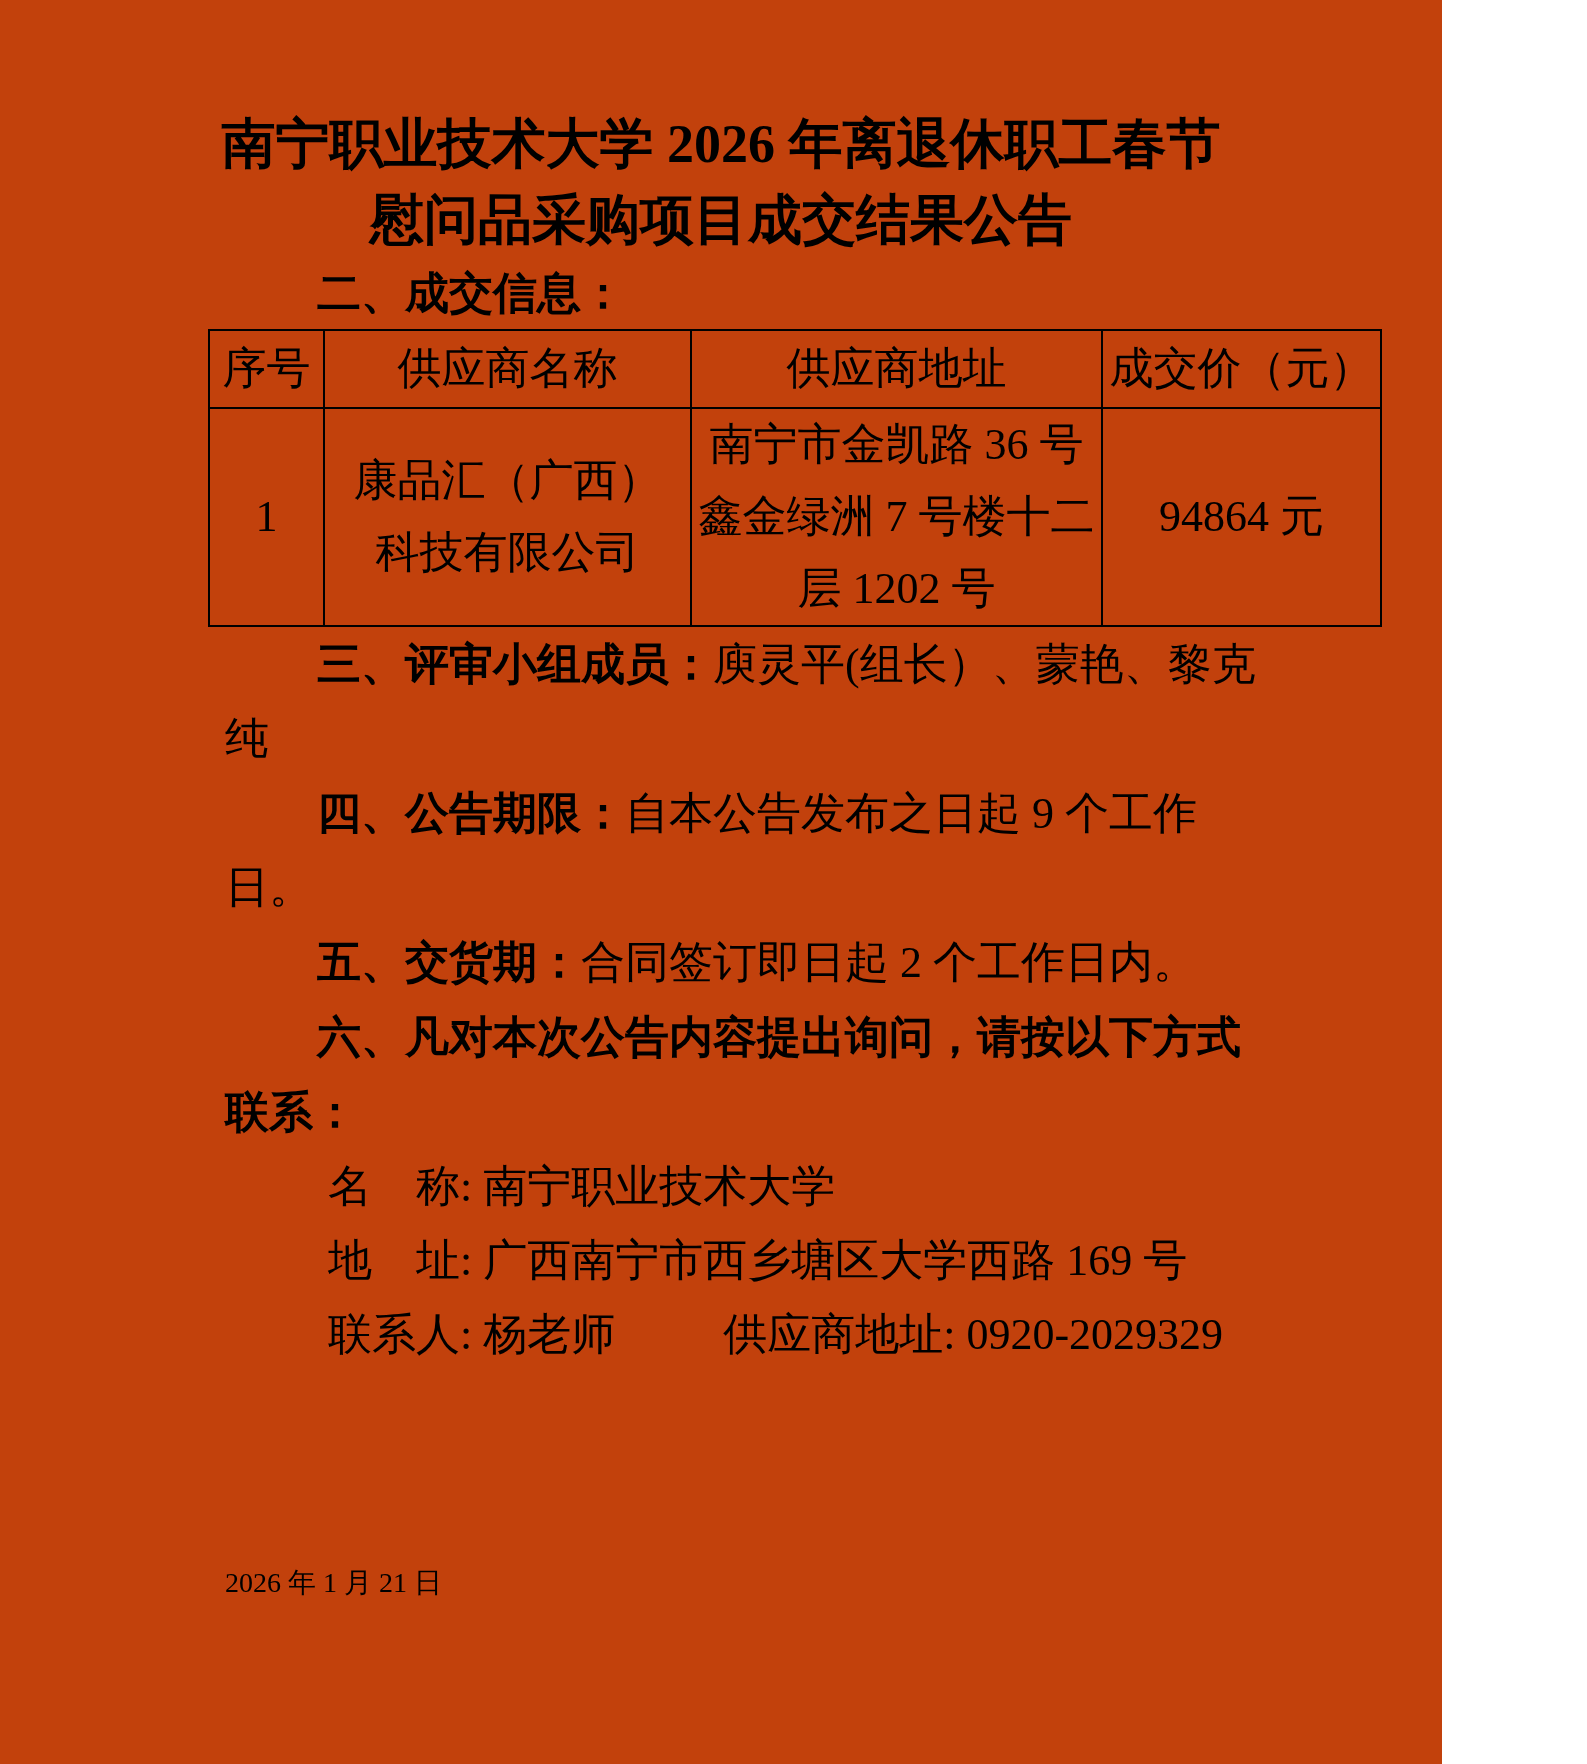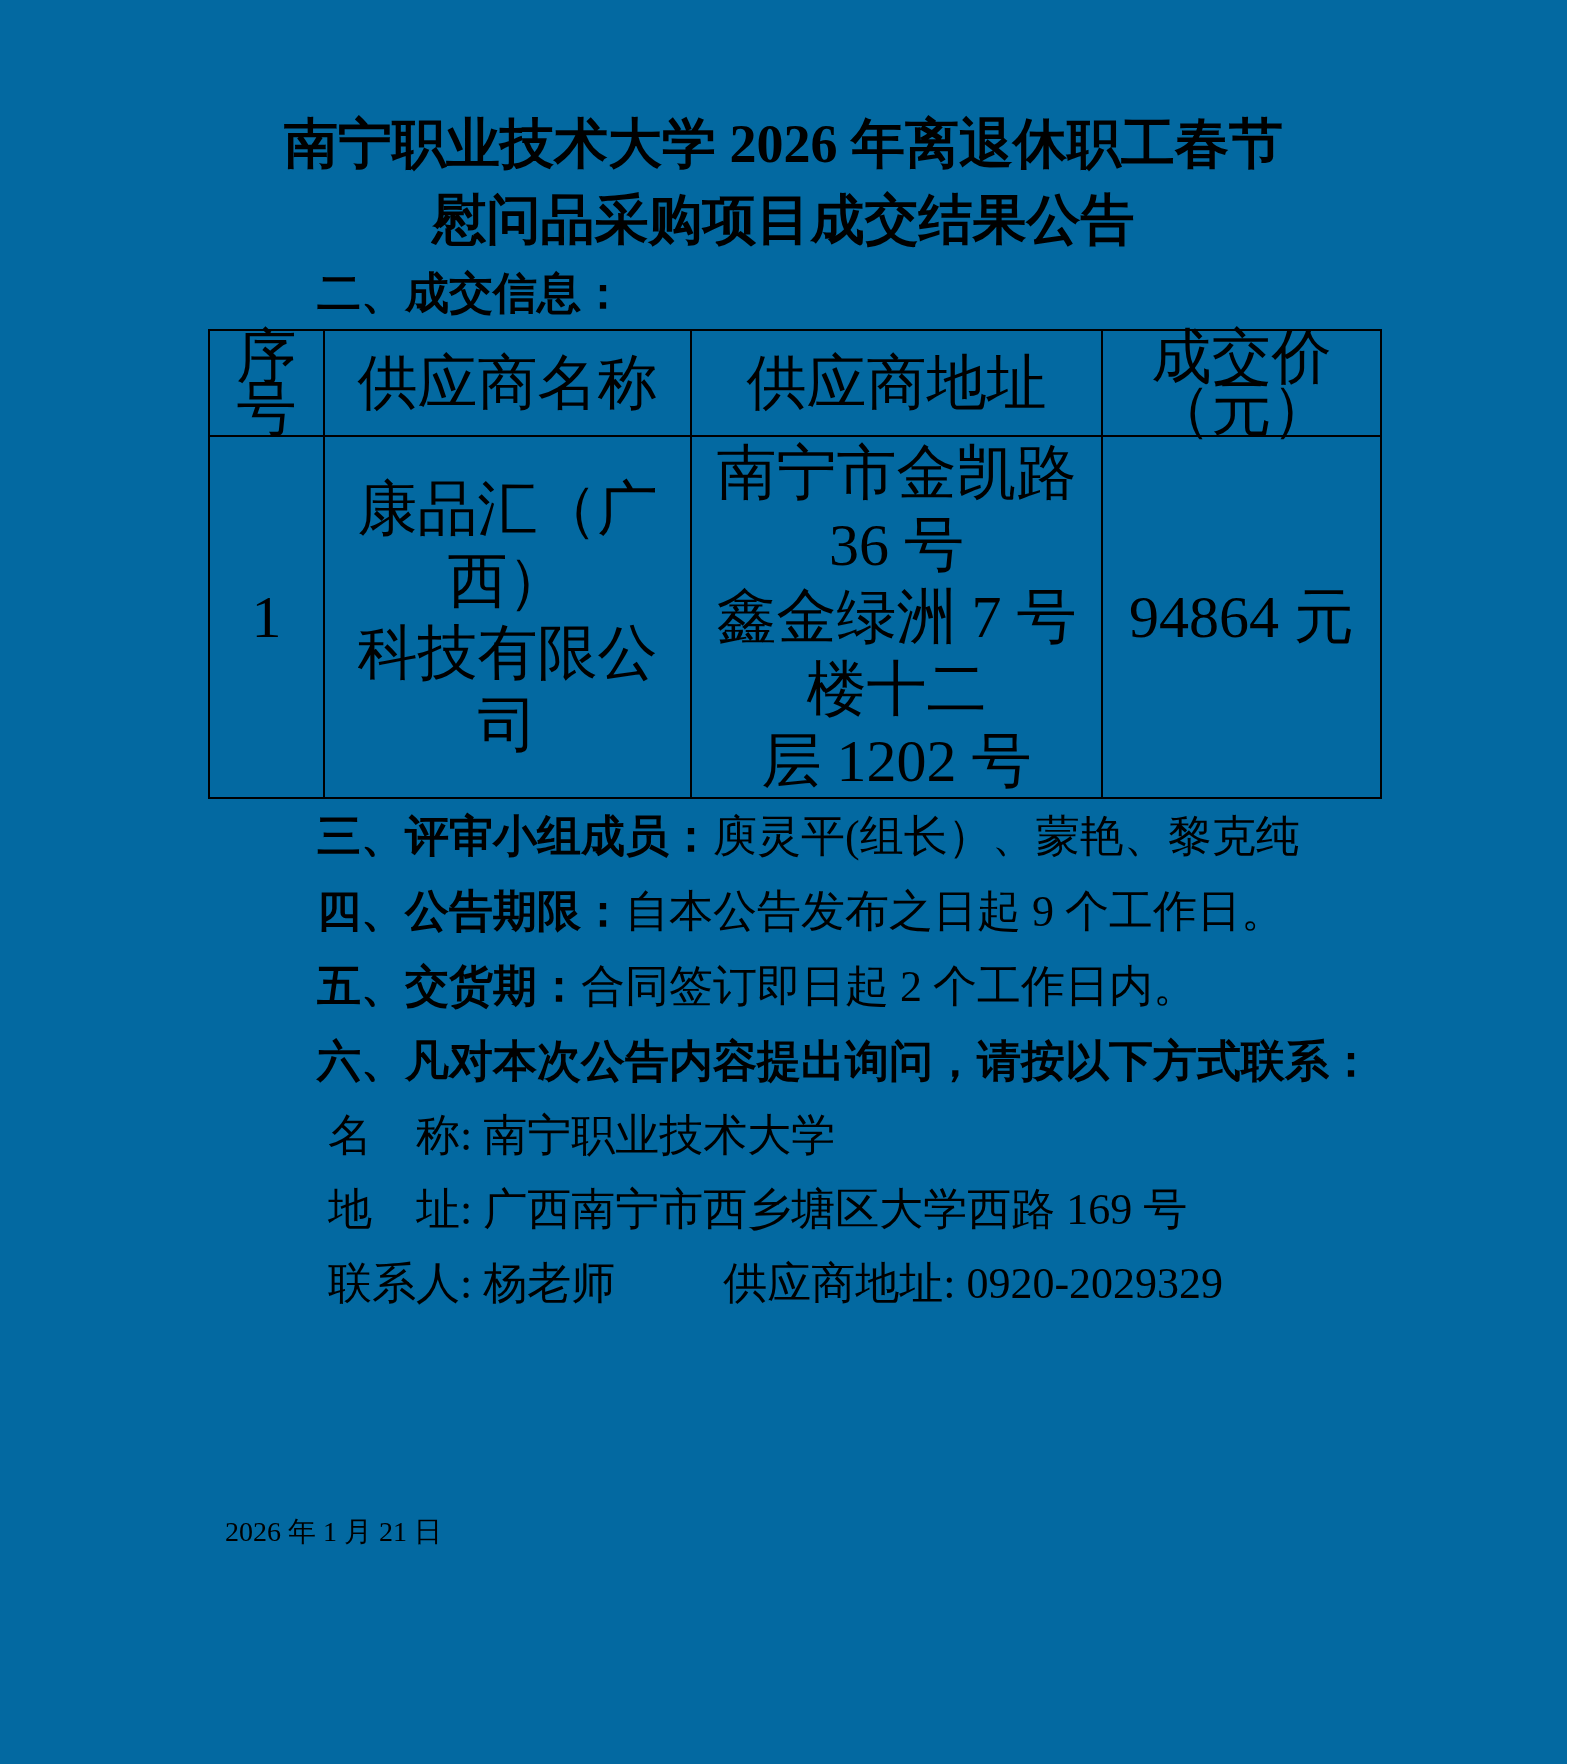--- a/index.html
+++ b/index.html
@@ -2,23 +2,23 @@
 <html><head>
 <meta charset="utf-8">
 <style>
   html, body {
     margin: 0;
     padding: 0;
     background: #ffffff;
   }
   .page {
     position: relative;
-    width: 1567px;
+    width: 1442px;
     height: 1764px;
-    background: #0369a1;
+    background: #c2410c;
     color: #000000;
     font-family: "Liberation Serif", "DejaVu Serif", serif;
     overflow: hidden;
   }
   
   .doc-title {
     margin: 106px 60px 0 60px;
     text-align: center;
     font-size: 54px;
     line-height: 76px;
@@ -46,21 +46,21 @@
     font-family: "Liberation Serif", "DejaVu Serif", serif;
     font-weight: 400;
     white-space: pre-line;
   }
   
   table.deal-table {
     border-collapse: collapse;
     table-layout: fixed;
     width: 1172px;
     margin-left: -17px;
-    font-size: 60px;
+    font-size: 44px;
   }
   .deal-table td, .deal-table th {
     border: 2px solid #000000;
     text-align: center;
     vertical-align: middle;
     padding: 0 6px;
     font-weight: 400;
     white-space: pre-line;
   }
   .deal-table thead th { height: 76px; line-height: 52px; }

